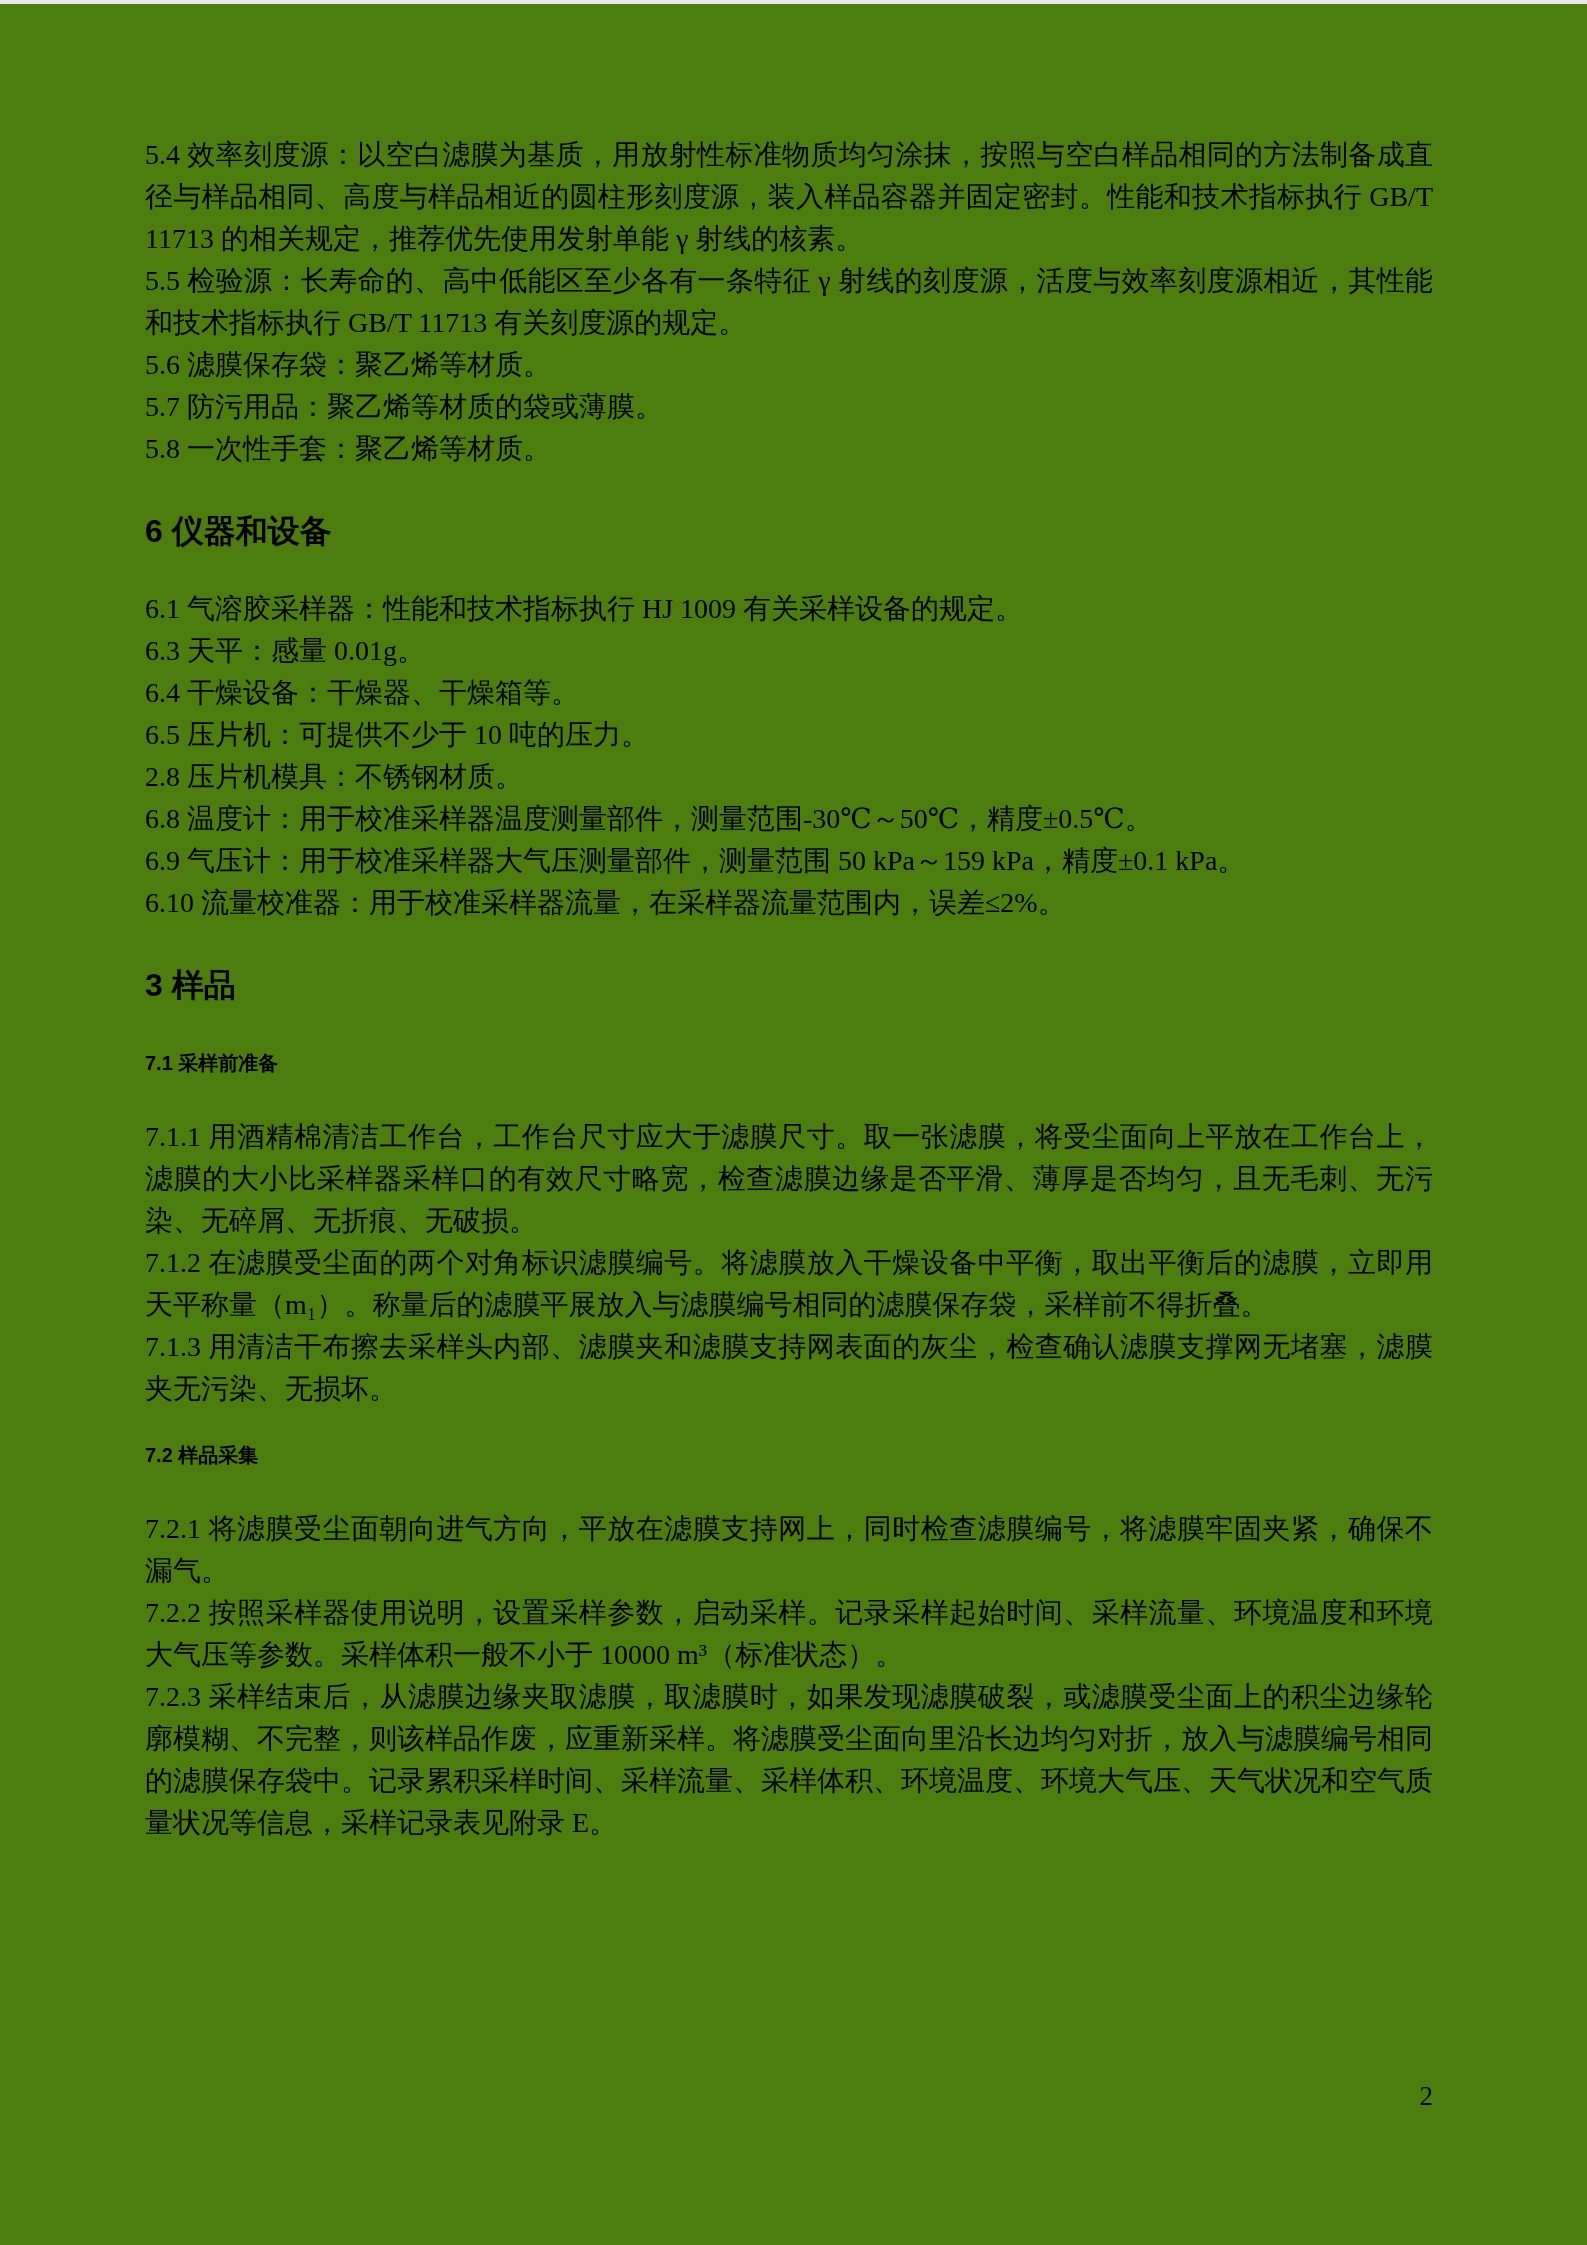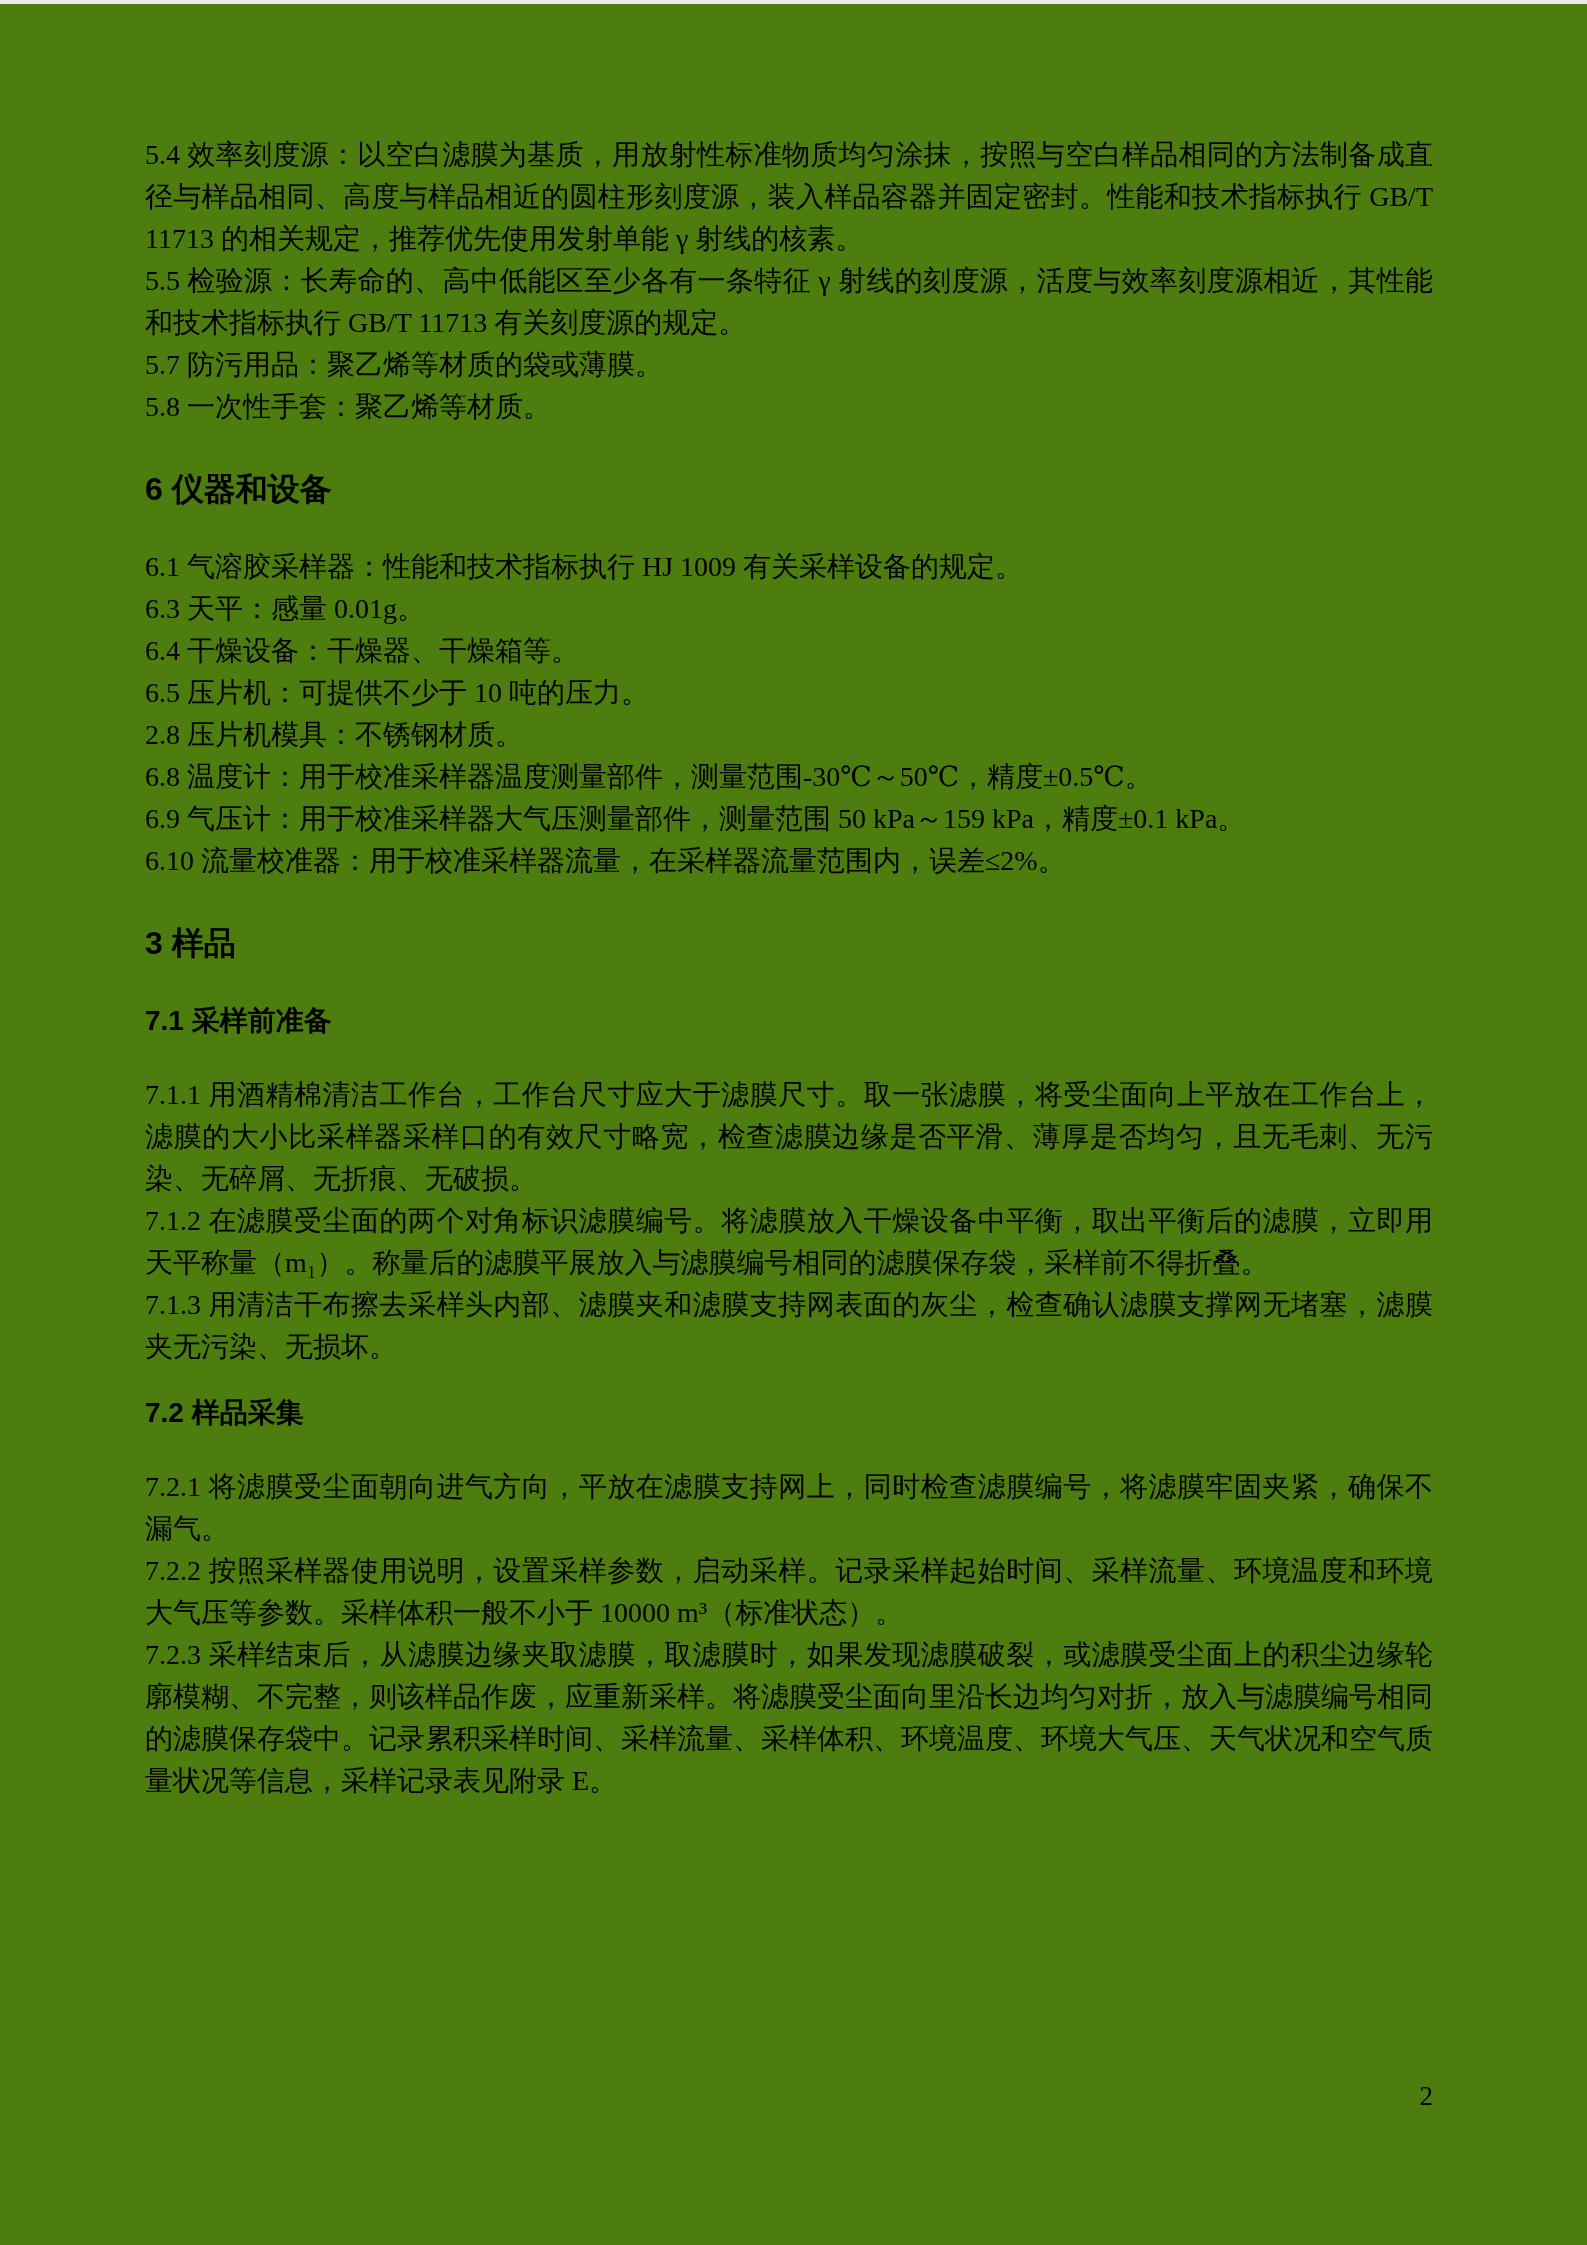--- a/index.html
+++ b/index.html
@@ -26,21 +26,21 @@
   }
   .content h2.section-heading {
     font-family: "Liberation Sans", "DejaVu Sans", sans-serif;
     font-size: 32px;
     line-height: 42px;
     font-weight: 700;
     margin: 40px 0 36px 0;
   }
   .content h3.subsection-heading {
     font-family: "Liberation Sans", "DejaVu Sans", sans-serif;
-    font-size: 28px;
+    font-size: 20px;
     line-height: 42px;
     font-weight: 700;
     margin: 24px 0 32px 0;
   }
   .page-footer {
     position: absolute;
     top: 2072px;
     right: 154px;
     font-size: 27px;
     line-height: 40px;
@@ -48,20 +48,21 @@
     color: #000000;
   }
 </style>
 </head>
 <body>
 
 <div class="page">
   <div class="content">
       <p class="body">5.4 效率刻度源：以空白滤膜为基质，用放射性标准物质均匀涂抹，按照与空白样品相同的方法制备成直径与样品相同、高度与样品相近的圆柱形刻度源，装入样品容器并固定密封。性能和技术指标执行 GB/T 11713 的相关规定，推荐优先使用发射单能 γ 射线的核素。</p>
       <p class="body">5.5 检验源：长寿命的、高中低能区至少各有一条特征 γ 射线的刻度源，活度与效率刻度源相近，其性能和技术指标执行 GB/T 11713 有关刻度源的规定。</p>
+      <p class="body">5.6 滤膜保存袋：聚乙烯等材质。</p>
       <p class="body">5.7 防污用品：聚乙烯等材质的袋或薄膜。</p>
       <p class="body">5.8 一次性手套：聚乙烯等材质。</p>
       <h2 class="section-heading">6 仪器和设备</h2>
       <p class="body">6.1 气溶胶采样器：性能和技术指标执行 HJ 1009 有关采样设备的规定。</p>
       <p class="body">6.3 天平：感量 0.01g。</p>
       <p class="body">6.4 干燥设备：干燥器、干燥箱等。</p>
       <p class="body">6.5 压片机：可提供不少于 10 吨的压力。</p>
       <p class="body">2.8 压片机模具：不锈钢材质。</p>
       <p class="body">6.8 温度计：用于校准采样器温度测量部件，测量范围-30℃～50℃，精度±0.5℃。</p>
       <p class="body">6.9 气压计：用于校准采样器大气压测量部件，测量范围 50 kPa～159 kPa，精度±0.1 kPa。</p>

